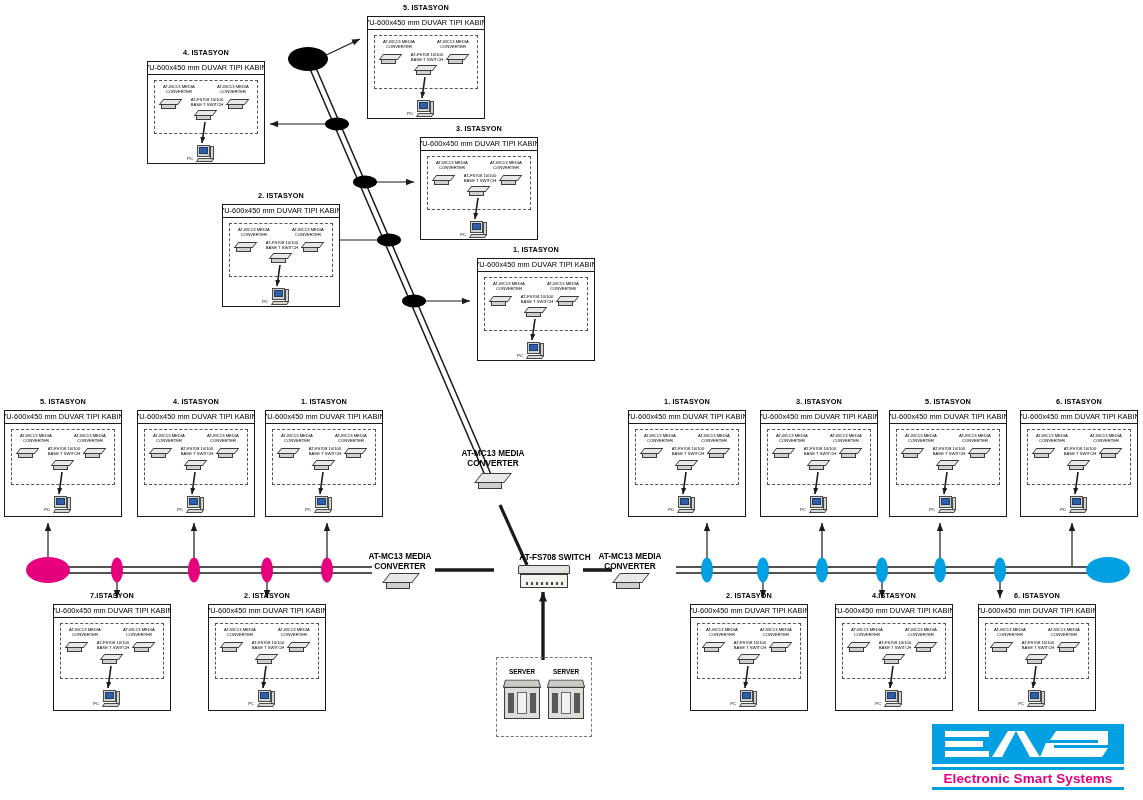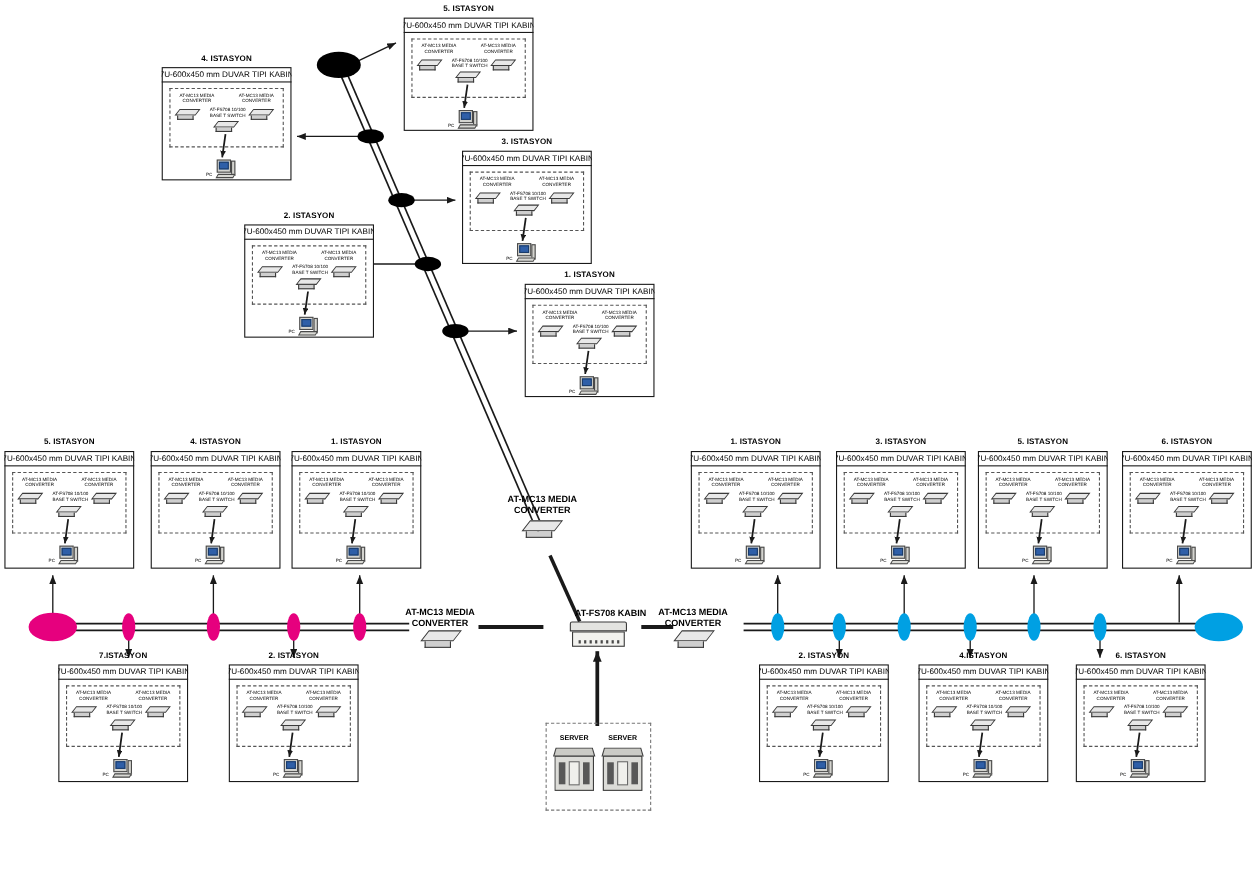--- a/index.html
+++ b/index.html
@@ -188,21 +188,21 @@
   <div class="ftext" style="left:355px;top:552px;width:90px;font-size:8.2px;">
     <span>AT-MC13 MEDIA</span><br>
     <span>CONVERTER</span>
   </div>
 
   <div class="ftext" style="left:585px;top:552px;width:90px;font-size:8.2px;">
     <span>AT-MC13 MEDIA</span><br>
     <span>CONVERTER</span>
   </div>
 
-  <div class="ftext" style="left:495px;top:553px;width:120px;font-size:8.2px;">AT-FS708 KABIN</div>
+  <div class="ftext" style="left:495px;top:553px;width:120px;font-size:8.2px;">AT-FS708 SWITCH</div>
 
   <div class="dev" style="left:478px;top:473px;width:30px;height:16px;">
     <div class="top" style="width:30px;height:10px;"></div>
     <div class="front" style="top:10px;width:24px;height:6px;"></div>
   </div>
 
   <div class="dev" style="left:386px;top:573px;width:30px;height:16px;">
     <div class="top" style="width:30px;height:10px;"></div>
     <div class="front" style="top:10px;width:24px;height:6px;"></div>
   </div>
@@ -939,14 +939,33 @@
        <defs>
             <marker id="cah-rb-6" markerWidth="7" markerHeight="7" refX="6" refY="2.6" orient="auto" markerUnits="userSpaceOnUse">
          <path d="M0,0 L6,2.6 L0,5.2 z" fill="#1a1a1a"></path>
             </marker>
           </defs>
        <line x1="58" y1="62" x2="55" y2="84" stroke="#1a1a1a" stroke-width="1.6" marker-end="url(#cah-rb-6)"></line>
      </svg>
       </div>
     </div>
 
+  <div id="logo">
+    <div class="eas">
+      <svg viewBox="0 0 192 40" width="192" height="40">
+        <rect x="0" y="0" width="192" height="40" fill="#00a0e3"></rect>
+
+        <rect x="13" y="7" width="44" height="6" fill="#fff"></rect>
+        <rect x="13" y="17" width="38" height="6" fill="#fff"></rect>
+        <rect x="13" y="27" width="44" height="6" fill="#fff"></rect>
+
+        <polygon points="84,7 92,7 108,33 98,33" fill="#fff"></polygon>
+        <polygon points="84,7 76,7 60,33 70,33" fill="#fff"></polygon>
+
+        <path d="M176,7 L124,7 L118,16 L166,16 L166,19 L114,19 L108,33 L170,33 L176,24 L122,24 L122,21 L176,21 Z" fill="#fff"></path>
+      </svg>
+    </div>
+    <div class="uline"></div>
+    <div class="lbl">Electronic Smart Systems</div>
+    <div class="bline"></div>
+  </div>
 
 </div>
 
 </body></html>

